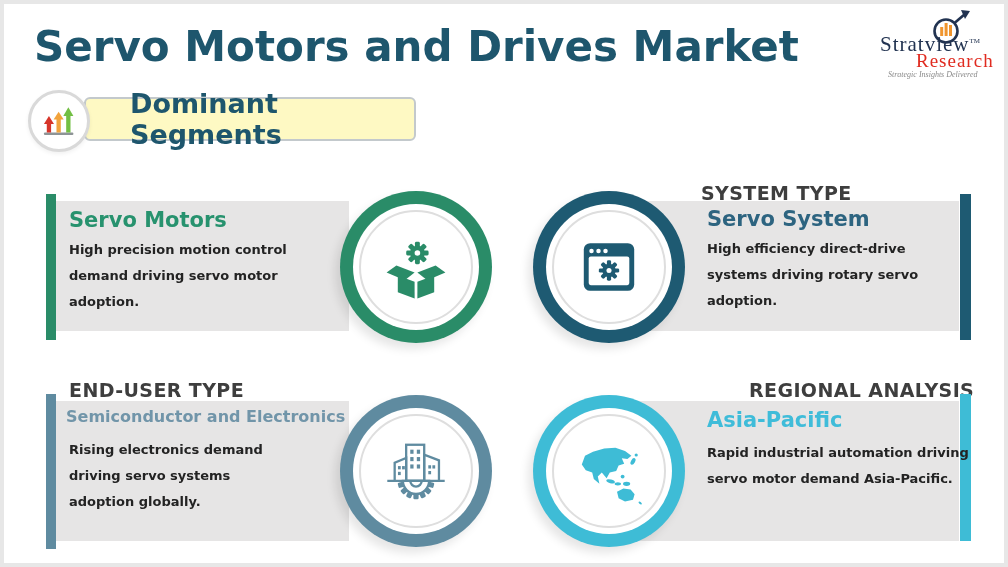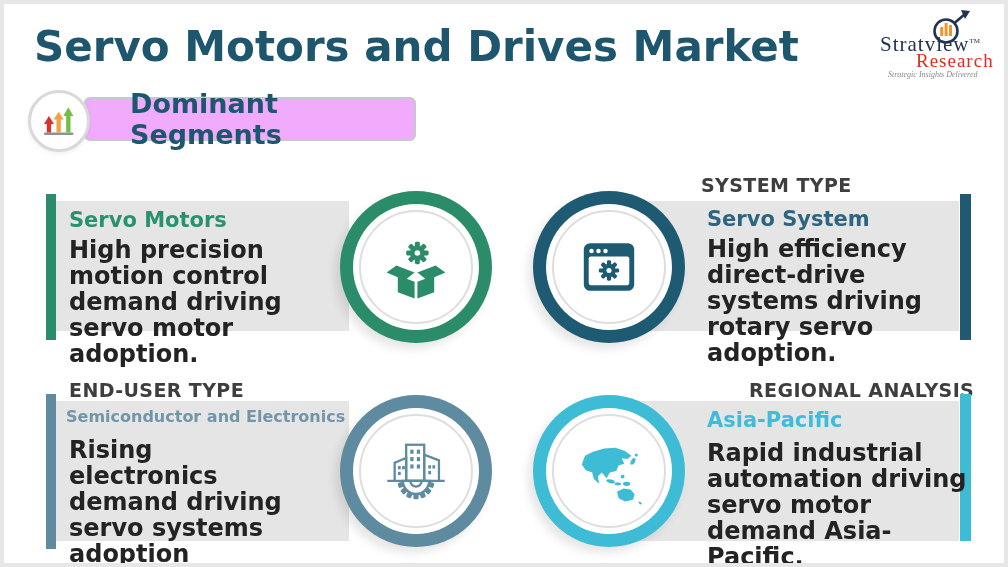--- a/index.html
+++ b/index.html
@@ -16,42 +16,42 @@
   }
   .badge-row { position:absolute; left:24px; top:86px; height:64px; }
   .badge-icon-circle {
     position:absolute; left:0; top:0; width:62px; height:62px; border-radius:50%;
     background:#fff; border:3px solid #d9d9d9; z-index:2;
     display:flex; align-items:center; justify-content:center;
     box-shadow:0 2px 4px rgba(0,0,0,.06);
   }
   .badge-label-box {
     position:absolute; left:56px; top:7px; height:44px; width:332px;
-    background:#f0abfc; border:2px solid #c3c9cc; border-radius:6px;
+    background:#fef9c3; border:2px solid #c3c9cc; border-radius:6px;
     display:flex; align-items:center; padding-left:44px;
     font-size:27px; font-weight:bold; color:#1e566d; z-index:1;
   }
   
   .logo { position:absolute; left:874px; top:6px; width:130px; height:70px; font-family:"Liberation Serif","DejaVu Serif",serif;text-align:right; }
   .logo-magnifier { position:absolute; left:52px; top:0px; }
   .logo-brand { position:absolute; left:2px; top:22px; font-size:21px; color:#223351; letter-spacing:1px; white-space:nowrap; }
   .logo-brand sup { font-size:7px; letter-spacing:0; }
   .logo-research { position:absolute; left:38px; top:40px; font-size:19px; font-weight:normal; color:#e02b20; letter-spacing:1px; white-space:nowrap; }
   .logo-tagline { position:absolute; left:10px; top:60px; font-size:8px; font-style:italic; color:#8a8a8a; white-space:nowrap; }
   
   .q { position:absolute; color:var(--accent); }
   .q-heading {
     position:absolute; font-size:19px; font-weight:bold; color:#3e3e3e;
     letter-spacing:.4px; white-space:nowrap;
   }
   .q-bar { position:absolute; background:var(--accent); }
   .q-card { position:absolute; background:#e6e5e5; }
   .q-subtitle { position:absolute; font-size:21px; font-weight:bold; color:var(--subtitle-color); white-space:nowrap; }
   .q-subtitle.small { font-size:16px; }
-  .q-body { position:absolute; font-size:24px; font-weight:600; color:#232323; line-height:26px; }
+  .q-body { position:absolute; font-size:13px; font-weight:600; color:#232323; line-height:26px; }
   .q-circle {
     position:absolute; width:152px; height:152px; border-radius:50%;
     background:var(--accent); box-shadow:-5px 6px 10px rgba(0,0,0,.10);
   }
   .q-circle-white { position:absolute; inset:13px; border-radius:50%; background:#fff; }
   .q-circle-ring { position:absolute; inset:19px; border-radius:50%; border:2px solid #dedede;
     display:flex; align-items:center; justify-content:center; }
   .q1 { left:42px; top:170px; width:446px; height:178px; }
   .q2 { left:529px; top:170px; width:438px; height:178px; }
   .q3 { left:42px; top:375px; width:446px; height:180px; }
@@ -115,21 +115,21 @@
             <polygon points="52,58 78,48 92,58 66,69"></polygon>
             <polygon points="24,62 48,71 48,95 24,86"></polygon>
             <polygon points="76,62 52,71 52,95 76,86"></polygon>
           </g>
         </svg>
       </div>
     </div>
   </div>
 
   <div class="q q2" style="--accent: #1e5a72; --subtitle-color: #2d6480;">
-    <div class="q-heading" style="left:168px; top:0;">SYSTEM TYPE</div>
+    <div class="q-heading" style="left:168px; top:8px;">SYSTEM TYPE</div>
     <div class="q-card" style="left:93px; top:27px; width:333px; height:130px;"></div>
     <div class="q-bar" style="left:427px; top:20px; width:11px; height:146px;"></div>
     <div class="q-subtitle" style="left:174px; top:33px;">Servo System</div>
     <div class="q-body" style="left:174px; top:62px; width:256px;">High efficiency direct-drive systems driving rotary servo adoption.</div>
     <div class="q-circle" style="left:0; top:17px;">
       <div class="q-circle-white"></div>
       <div class="q-circle-ring">
         <svg width="70" height="70" viewBox="0 0 100 100">
           <rect x="14" y="16" width="72" height="68" rx="9" fill="currentColor"></rect>
           <circle cx="25" cy="27" r="3.2" fill="#ffffff"></circle>

